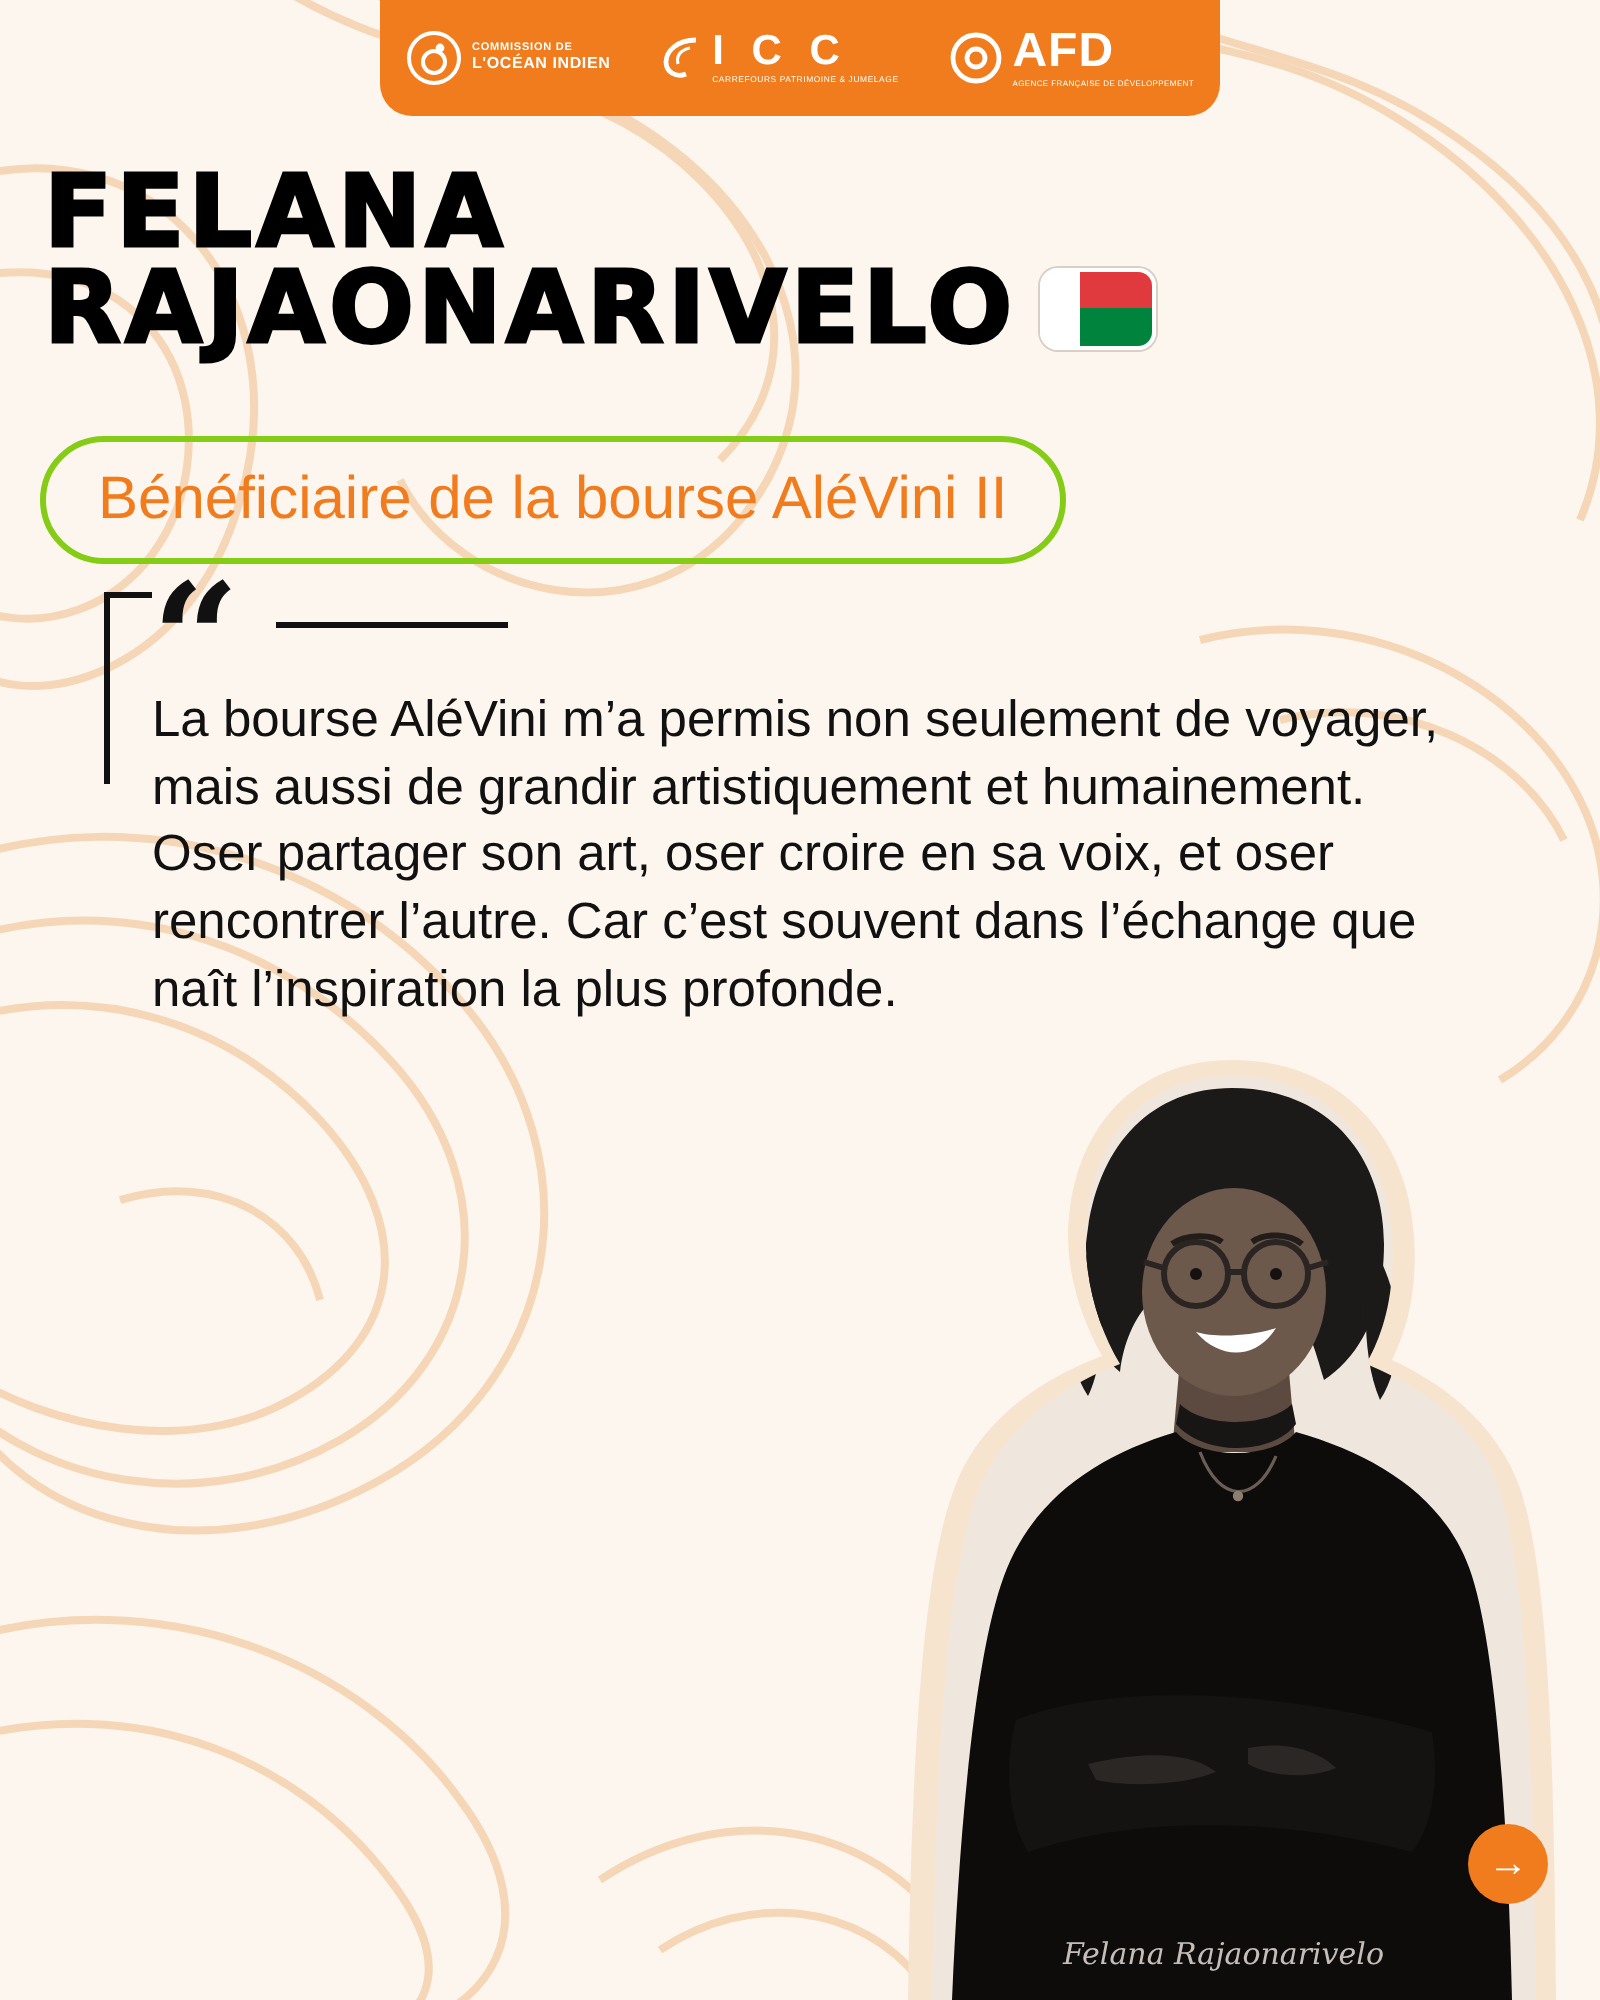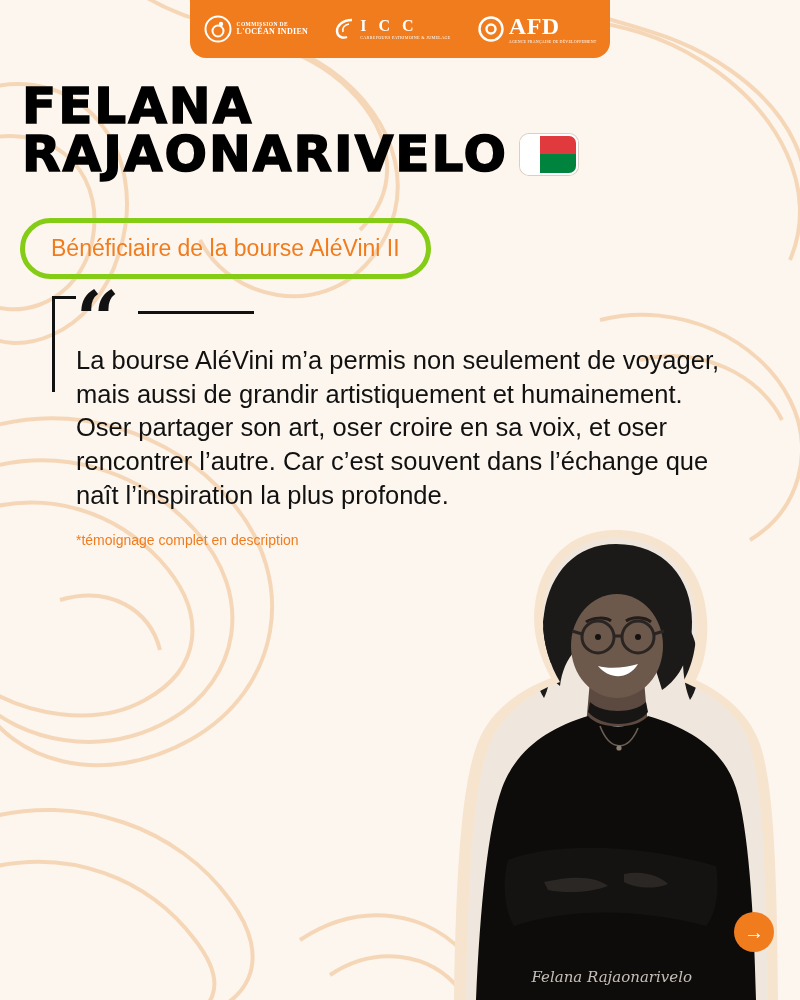--- a/index.html
+++ b/index.html
@@ -41,21 +41,20 @@
     display: flex;
     align-items: center;
     justify-content: space-around;
     z-index: 5;
   }
   .logo {
     display: flex;
     align-items: center;
     color: #ffffff;
     gap: 5px;
-    font-family: Liberation Serif, serif;
   }
   .logo-mark {
     flex: none;
     display: block;
   }
   .logo-text {
     line-height: 1.12;
     color: #ffffff;
   }
   .logo-text .l1 {
@@ -64,21 +63,21 @@
     display: block;
     font-weight: bold;
   }
   .logo-text .l2 {
     font-size: 8px;
     letter-spacing: 0.3px;
     display: block;
     font-weight: bold;
   }
   .logo-icc .icc-letters {
-    font-size: 16px;
+    font-size: 21px;
     font-weight: bold;
     letter-spacing: 4px;
     display: block;
     line-height: 1;
   }
   .logo-icc .icc-sub {
     font-size: 4.2px;
     letter-spacing: 0.3px;
     display: block;
     margin-top: 2px;
@@ -141,24 +140,24 @@
   }
   .flag .right .red { flex: 1; background: #e03a3e; }
   .flag .right .green { flex: 1; background: #00843d; }
 
   
   .role-pill {
     position: absolute;
     top: 218px;
     left: 20px;
     padding: 12px 26px;
-    border: 5px solid #84cc16;
+    border: 3px solid #84cc16;
     border-radius: 34px;
     background: transparent;
-    font-size: 23px;
+    font-size: 30px;
     color: #f07c1e;
     z-index: 6;
     white-space: nowrap;
   }
 
   
   .quote-wrap {
     position: absolute;
     top: 288px;
     left: 52px;
@@ -348,21 +347,20 @@
 
   <div class="quote-wrap">
     <div class="quote-left-bar"></div>
     <div class="quote-head">
       <span class="quote-mark">“</span>
       <span class="quote-rule"></span>
     </div>
     <div class="quote-body">
       <span>La bourse AléVini m’a permis non seulement de voyager, mais aussi de grandir artistiquement et humainement. </span><b>Oser partager son art, oser croire en sa voix, et oser rencontrer l’autre.</b><span> Car c’est souvent dans l’échange que naît l’inspiration la plus profonde.</span>
     </div>
-    <div class="quote-note">*témoignage complet en description</div>
   </div>
 
   <div class="portrait">
     <svg width="330" height="470" viewBox="0 0 330 470" xmlns="http://www.w3.org/2000/svg" aria-hidden="true">
       <defs>
         <clipPath id="personClip">
           <path d="M168 8 C 215 8, 245 42, 248 88 C 250 120, 242 140, 235 152
                    C 255 160, 288 178, 300 210 C 314 248, 318 330, 320 470
                    L 18 470 C 20 340, 26 258, 40 218 C 54 180, 90 160, 112 152
                    C 100 132, 92 104, 96 76 C 101 36, 126 8, 168 8 Z"></path>

